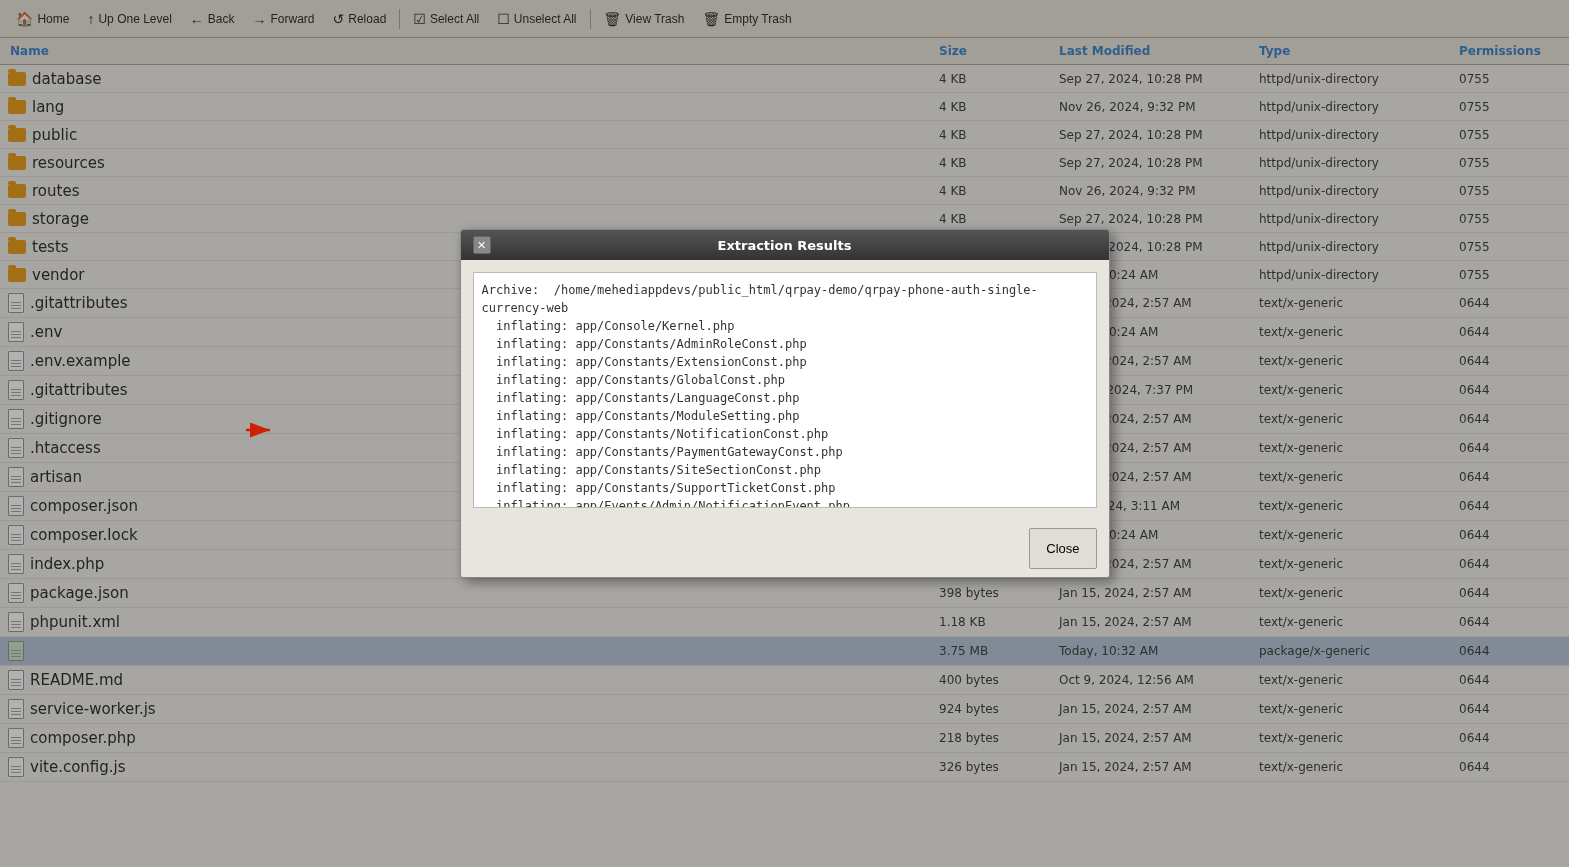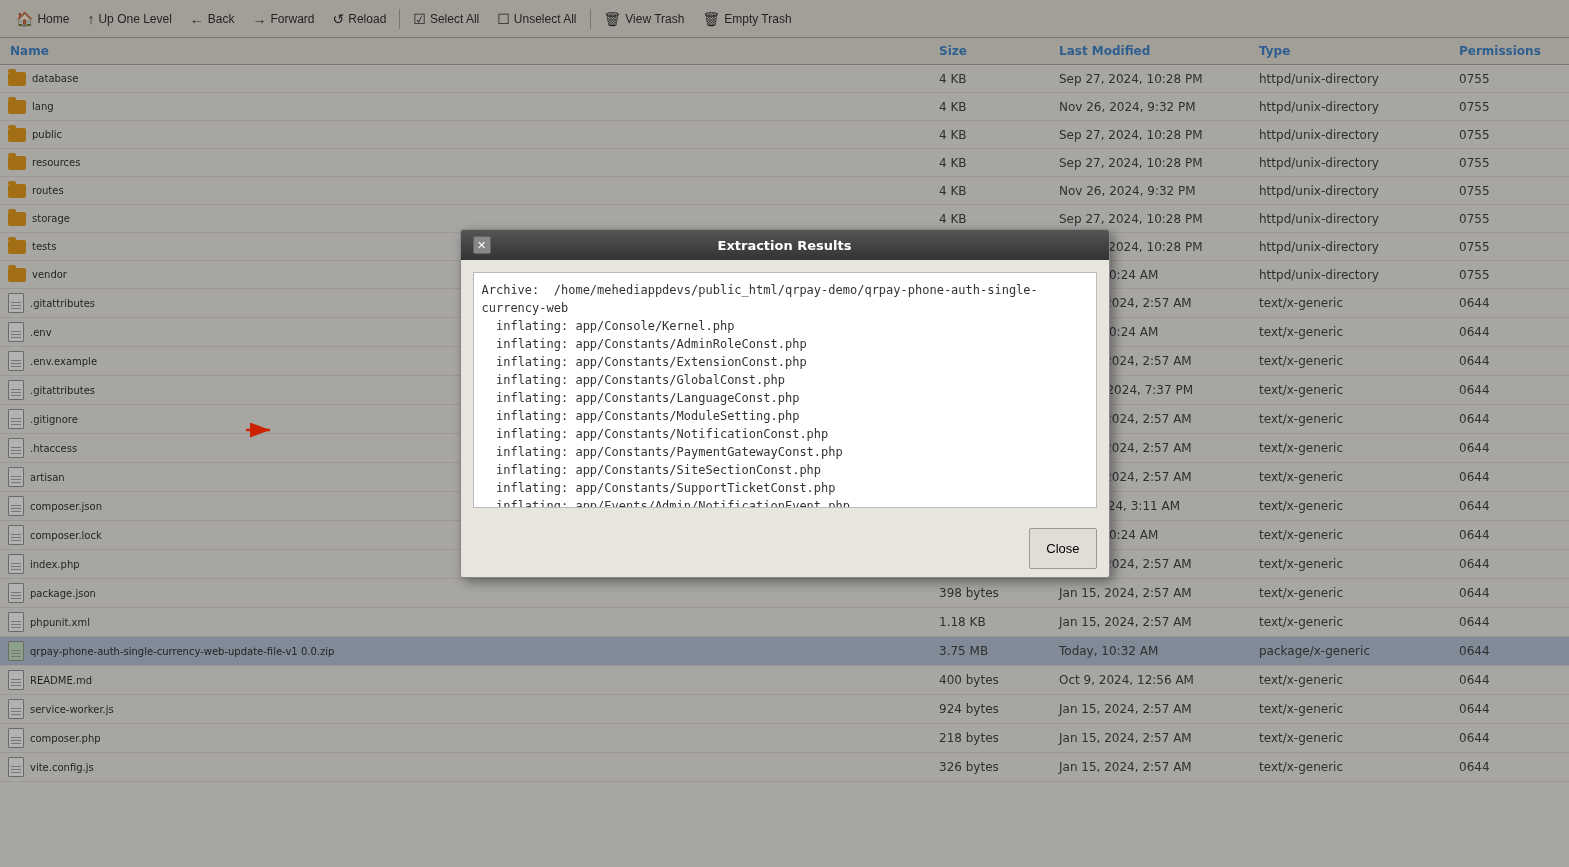--- a/index.html
+++ b/index.html
@@ -74,21 +74,21 @@
       padding: 2px 0;
       min-height: 28px;
     }
     .file-row.highlighted { background: #b8c8d8; }
 
     .file-name-cell {
       display: flex;
       align-items: center;
       gap: 6px;
       padding: 2px 8px;
-      font-size: 10px;
+      font-size: 15px;
       color: #333;
     }
     .folder-icon {
       background: #e8a020;
       border-radius: 2px;
       width: 18px;
       height: 14px;
       position: relative;
     }
     .folder-icon::before {
@@ -458,21 +458,20 @@
       <span>phpunit.xml</span>
     </div>
     <div class="file-cell">1.18 KB</div>
     <div class="file-cell">Jan 15, 2024, 2:57 AM</div>
     <div class="file-cell">text/x-generic</div>
     <div class="file-cell">0644</div>
   </div>
       <div class="file-row highlighted">
     <div class="file-name-cell">
       <div class="file-icon-generic file-icon-zip"></div>
-      <span>qrpay-phone-auth-single-currency-web-update-file-v1 0.0.zip</span>
     </div>
     <div class="file-cell">3.75 MB</div>
     <div class="file-cell">Today, 10:32 AM</div>
     <div class="file-cell">package/x-generic</div>
     <div class="file-cell">0644</div>
   </div>
       <div class="file-row">
     <div class="file-name-cell">
       <div class="file-icon-generic"></div>
       <span>README.md</span>

